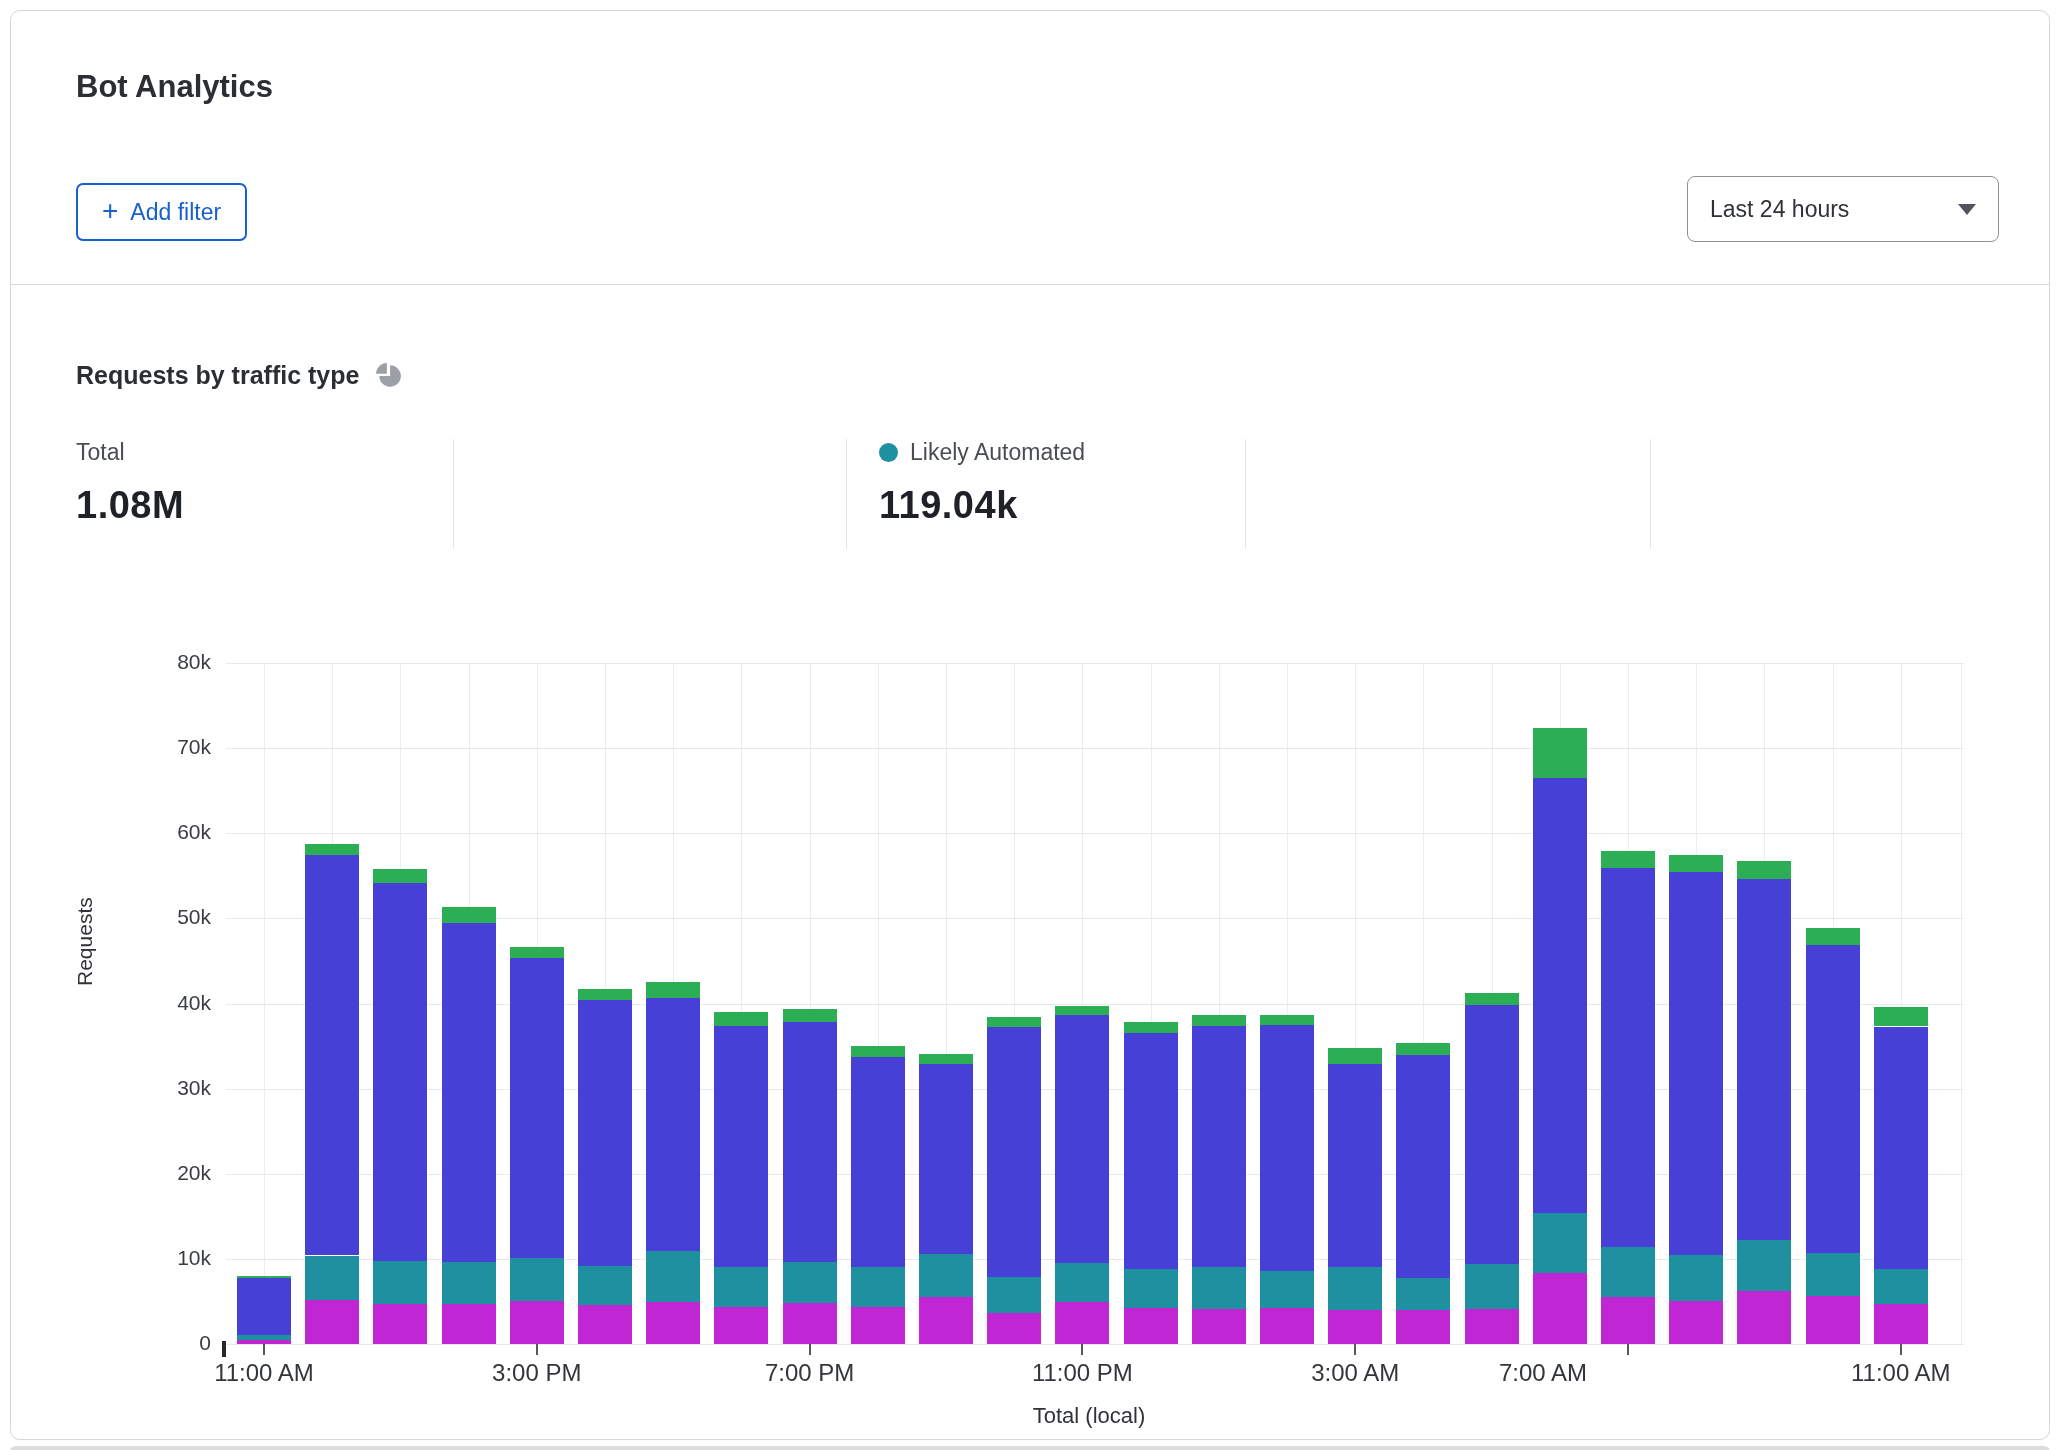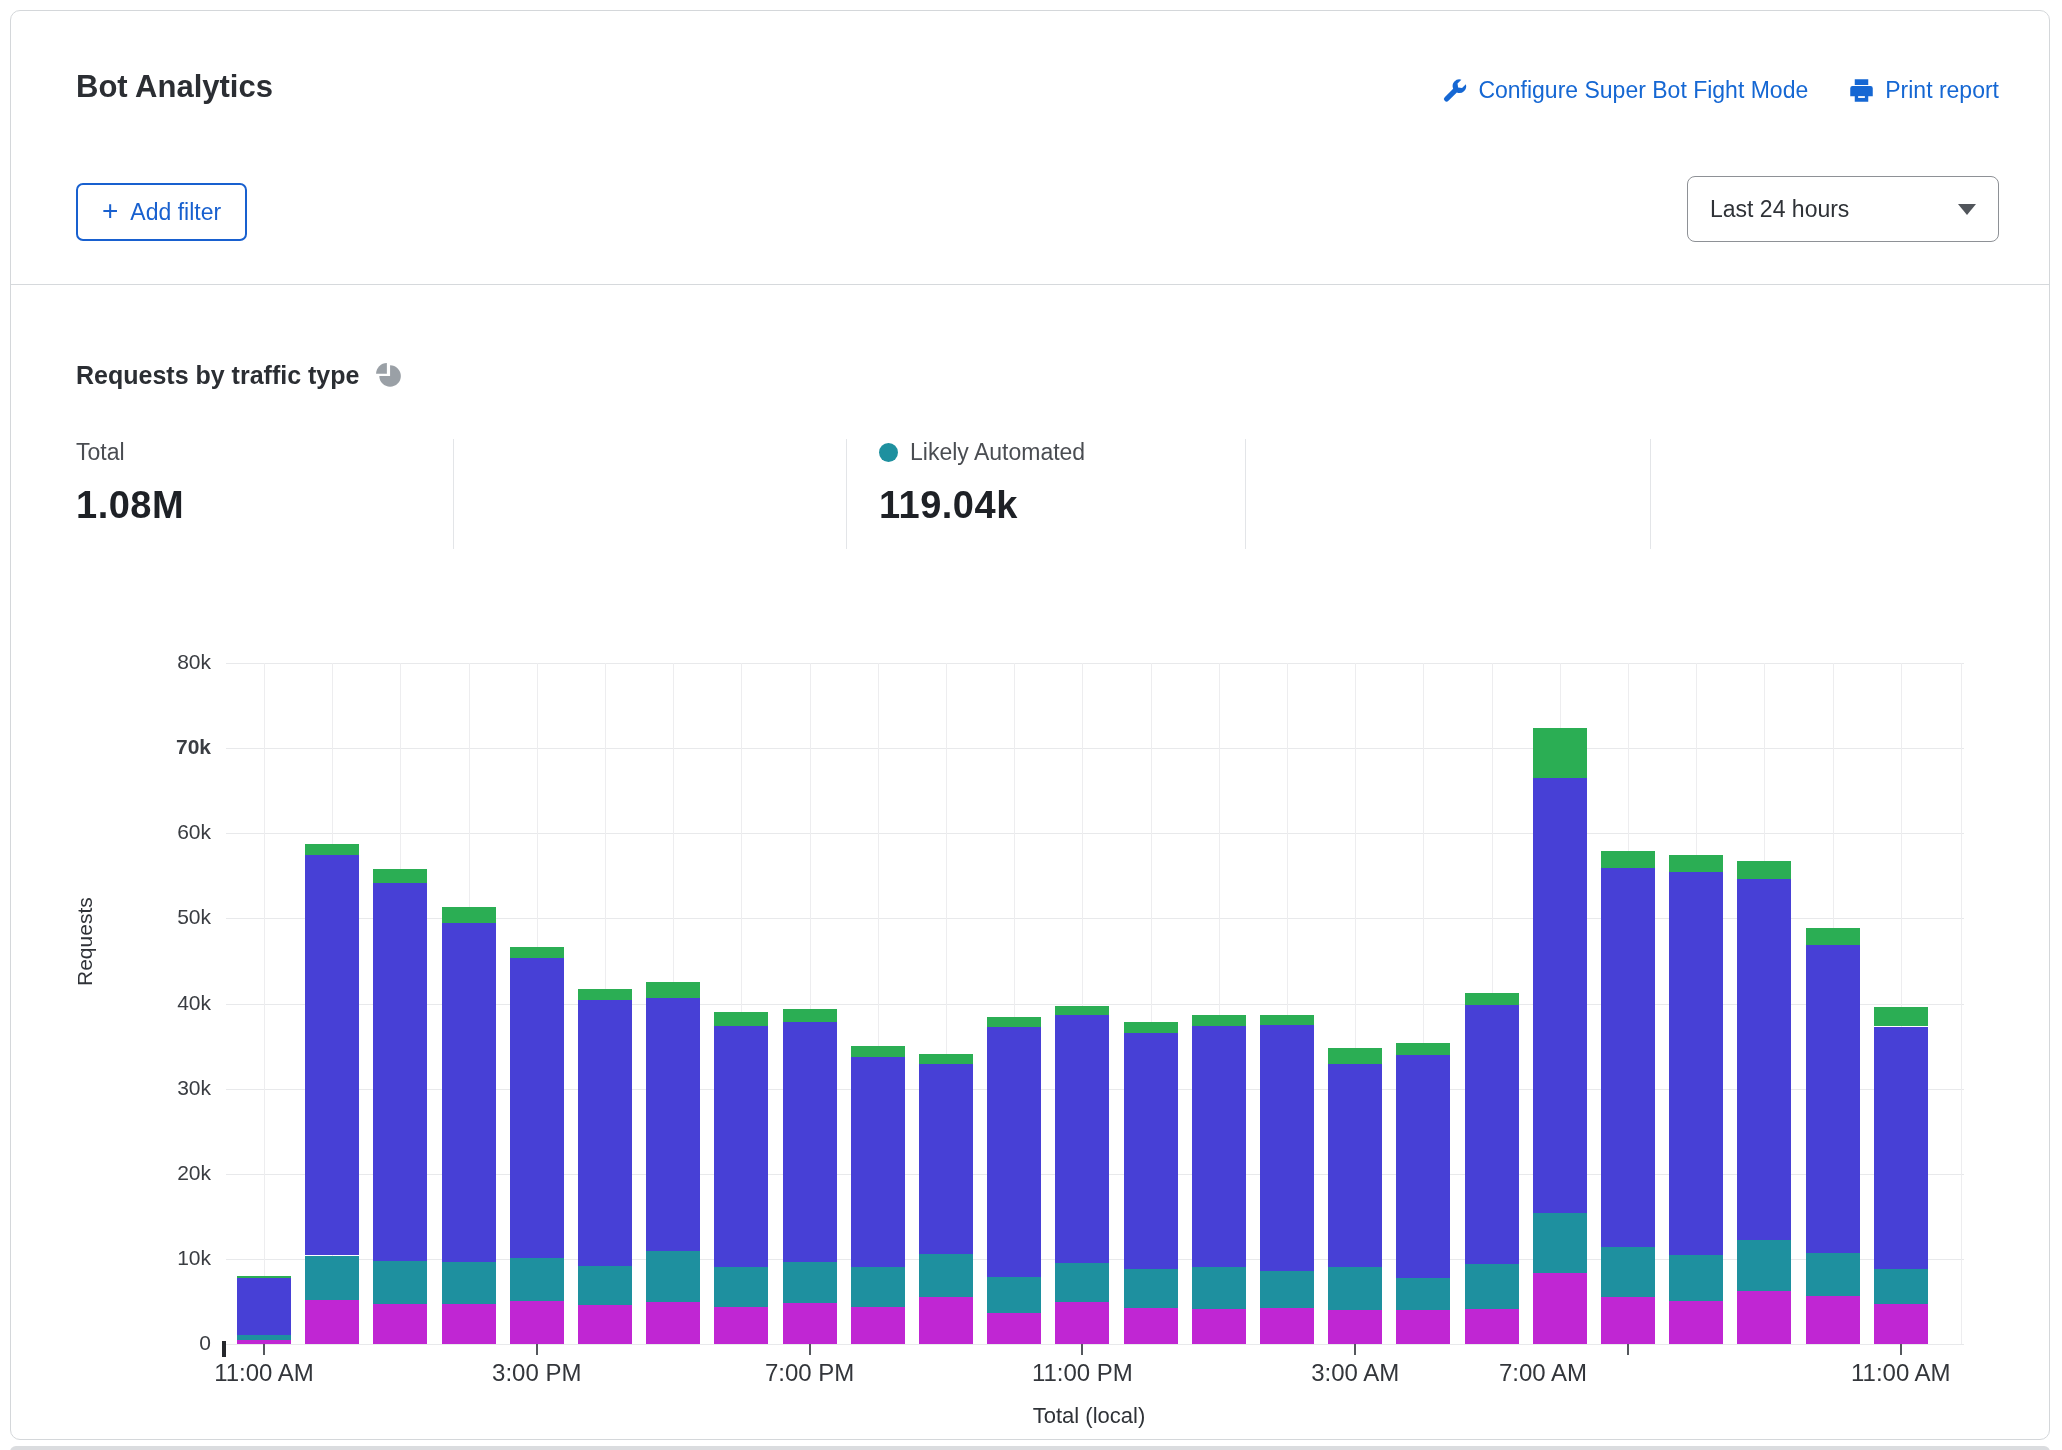--- a/index.html
+++ b/index.html
@@ -48,39 +48,20 @@
   .icon{display:inline-flex;align-items:center;justify-content:center;}
 </style>
 </head>
 <body>
 
 <div class="screen">
   <div class="card">
 
     <div class="title">Bot Analytics</div>
 
-    <div class="top-links">
-      <div class="link">
-        <span class="icon">
-          <svg width="27" height="27" viewBox="0 0 24 24">
-            <path fill="#1567d3" d="M22.1 6.4a6 6 0 0 1-8 7.3l-7.5 7.5a2.3 2.3 0 0 1-3.3-3.3l7.5-7.5a6 6 0 0 1 7.3-8l-3.4 3.4.5 3.5 3.5.5 3.4-3.4z"></path>
-          </svg>
-        </span>
-        <span>Configure Super Bot Fight Mode</span>
-      </div>
-      <div class="link">
-        <span class="icon">
-          <svg width="27" height="27" viewBox="0 0 24 24">
-            <path fill="#1567d3" d="M6 2h12v5H6zM4 8h16a2 2 0 0 1 2 2v7h-4v5H6v-5H2v-7a2 2 0 0 1 2-2zm4 8h8v4H8v-4z"></path>
-            <rect x="9" y="17" width="6" height="1.6" fill="#fff"></rect>
-          </svg>
-        </span>
-        <span>Print report</span>
-      </div>
-    </div>
 
     <button class="btn-filter">
       <span class="plus">+</span>
       <span>Add filter</span>
     </button>
 
     <div class="select">
       <span>Last 24 hours</span>
       <span class="caret"></span>
     </div>
@@ -117,21 +98,21 @@
 
     <div class="yaxis-title">Requests</div>
     <div id="ylabels">
         <div class="ylab" style="left: 140px; top: 1320px;">0</div>
         <div class="ylab" style="left: 140px; top: 1234.88px;">10k</div>
         <div class="ylab" style="left: 140px; top: 1149.75px;">20k</div>
         <div class="ylab" style="left: 140px; top: 1064.62px;">30k</div>
         <div class="ylab" style="left: 140px; top: 979.5px;">40k</div>
         <div class="ylab" style="left: 140px; top: 894.375px;">50k</div>
         <div class="ylab" style="left: 140px; top: 809.25px;">60k</div>
-        <div class="ylab" style="left: 140px; top: 724.125px; font-weight: bold;">70k</div>
+        <div class="ylab" style="left: 140px; top: 724.125px;">70k</div>
         <div class="ylab" style="left: 140px; top: 639px;">80k</div>
       </div>
     <div class="plot" id="plot">
         <div class="hgrid" style="top: 681px;"></div>
         <div class="hgrid" style="top: 595.875px;"></div>
         <div class="hgrid" style="top: 510.75px;"></div>
         <div class="hgrid" style="top: 425.625px;"></div>
         <div class="hgrid" style="top: 340.5px;"></div>
         <div class="hgrid" style="top: 255.375px;"></div>
         <div class="hgrid" style="top: 170.25px;"></div>

